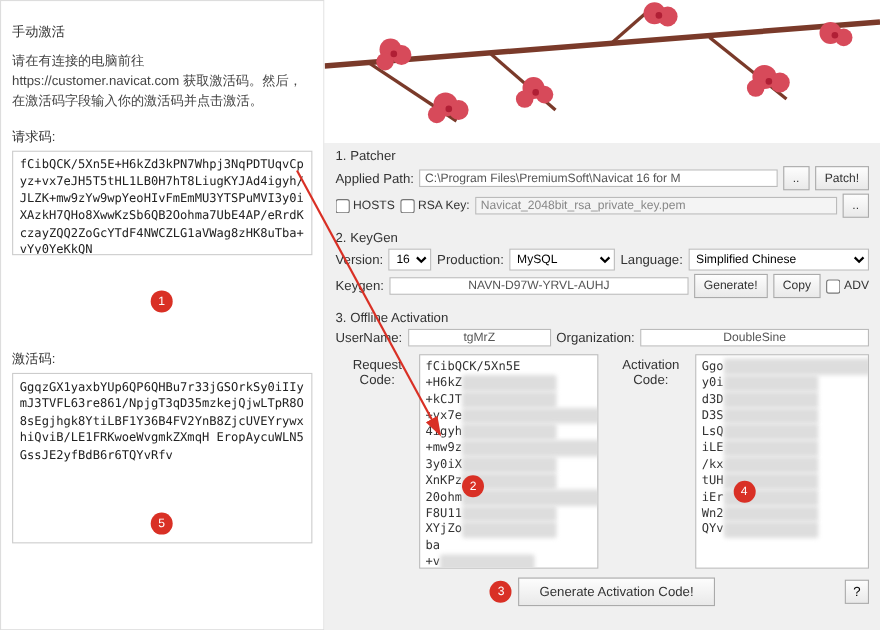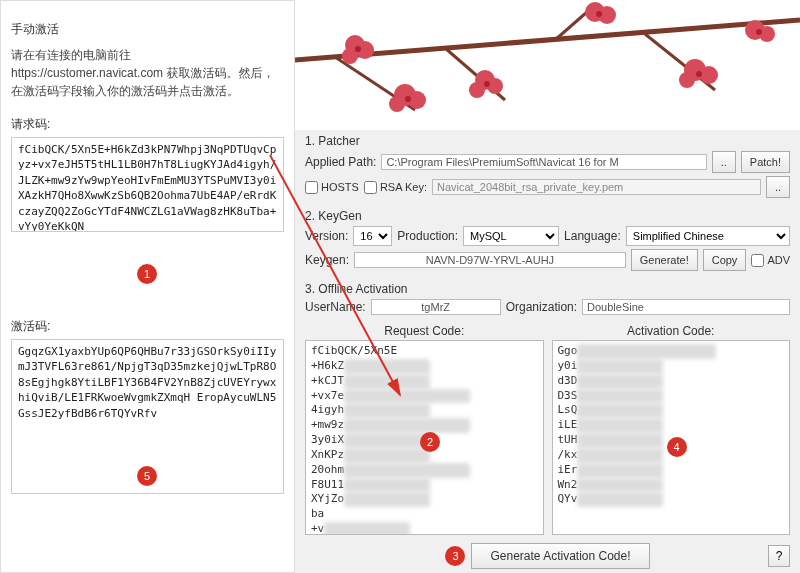--- a/index.html
+++ b/index.html
@@ -91,21 +91,21 @@
   border: 1px solid #bbb;
   background: #fff;
   font-size: 11px;
   padding: 1px 2px;
   height: 20px;
 }
 .chk { display: flex; align-items: center; gap: 3px; font-size: 11px; }
 .chk input { width: 13px; height: 13px; }
 .ro { background: #f4f4f4; color: #888; }
 .codes { display: flex; gap: 8px; padding: 0 10px; }
-.code-col { flex: 1; display: flex; flex-direction: column; }
+.code-col { flex: 1; display: flex; }
 .code-title { text-align: center; font-size: 12px; margin: 2px 0; color: #333; }
 .code-box {
   border: 1px solid #bbb;
   background: #fff;
   font-family: Consolas, monospace;
   font-size: 11px;
   padding: 3px 5px;
   height: 195px;
   overflow: hidden;
   line-height: 1.35;
@@ -234,21 +234,21 @@
           </label>
       </div>
     </div>
 
     <div class="section">
       <div>3. Offline Activation</div>
       <div class="row">
         <span class="field-label">UserName:</span>
         <input class="input-txt" style="width: 130px; text-align: center;" value="tgMrZ">
         <span class="field-label">Organization:</span>
-        <input class="input-txt" style="flex: 1 1 0%; text-align: left;" value="DoubleSine">
+        <input class="input-txt" style="flex: 1 1 0%; text-align: center;" value="DoubleSine">
       </div>
     </div>
 
     <div class="codes">
       <div class="code-col" style="position:relative;">
         <div class="code-title">Request Code:</div>
         <div class="code-box" id="reqbox">
             <div class="line">fCibQCK/5Xn5E</div>
             <div class="line">+H6kZ<span class="blur">xxxxxxxxxxxxx</span></div>
             <div class="line">+kCJT<span class="blur">xxxxxxxxxxxxx</span></div>
@@ -267,22 +267,22 @@
       </div>
       <div class="code-col" style="position:relative;">
         <div class="code-title">Activation Code:</div>
         <div class="code-box" id="actbox">
             <div class="line">Ggo<span class="blur">xxxxxxxxxxxxxxxxxxxxx</span></div>
             <div class="line">y0i<span class="blur">xxxxxxxxxxxxx</span></div>
             <div class="line">d3D<span class="blur">xxxxxxxxxxxxx</span></div>
             <div class="line">D3S<span class="blur">xxxxxxxxxxxxx</span></div>
             <div class="line">LsQ<span class="blur">xxxxxxxxxxxxx</span></div>
             <div class="line">iLE<span class="blur">xxxxxxxxxxxxx</span></div>
+            <div class="line">/kx<span class="blur">xxxxxxxxxxxxx</span></div>
             <div class="line">tUH<span class="blur">xxxxxxxxxxxxx</span></div>
-            <div class="line">/kx<span class="blur">xxxxxxxxxxxxx</span></div>
             <div class="line">iEr<span class="blur">xxxxxxxxxxxxx</span></div>
             <div class="line">Wn2<span class="blur">xxxxxxxxxxxxx</span></div>
             <div class="line">QYv<span class="blur">xxxxxxxxxxxxx</span></div>
           </div>
         <div class="badge" style="left:115px; top:115px;">4</div>
       </div>
     </div>
 
     <div class="bottom-row">
       <div class="badge" style="position:static;">3</div>

